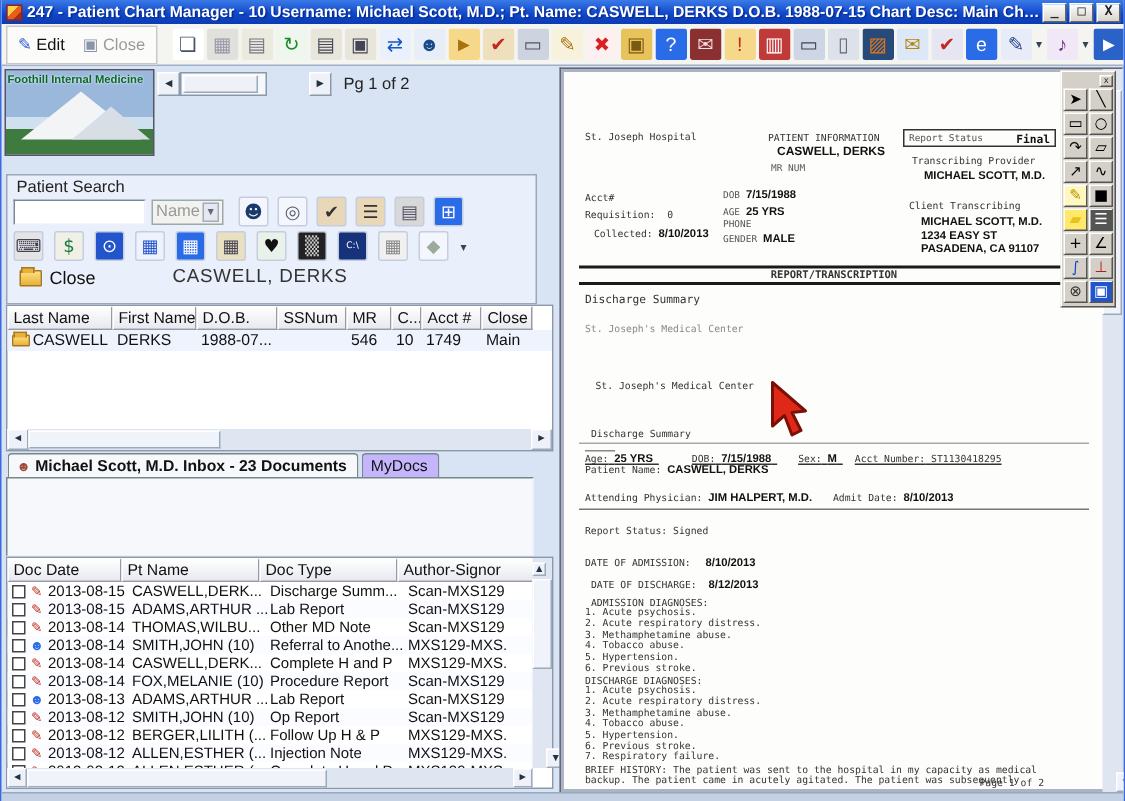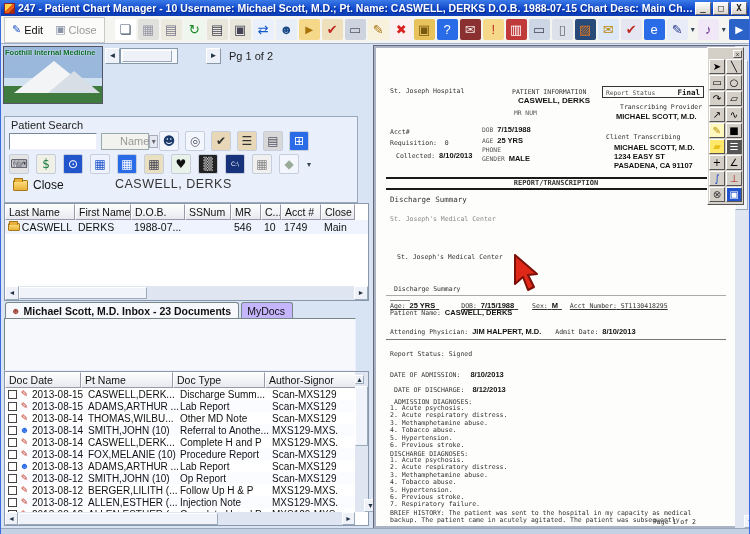--- a/index.html
+++ b/index.html
@@ -52,21 +52,21 @@
   .pg-gap{width:28px;}
   .pg-label{margin-left:8px;font-size:11px;color:#222;}
   
   .search-box{position:absolute;left:3px;top:72px;width:354px;height:87px;
     border:1px solid #9aa8bc;background:#eaf0fb;padding:2px 4px;}
   .search-title{position:absolute;left:6px;top:2px;font-size:11px;color:#222;}
   .search-row1{position:absolute;left:4px;top:14px;display:flex;align-items:center;gap:4px;}
   .search-input{width:88px;height:17px;border:1px solid;border-color:#789 #eef #eef #789;background:#fff;
     font-size:11px;padding:0 2px;font-family:inherit;}
   .search-select{width:48px;height:17px;border:1px solid #9aa;background:#f2f2ef;color:#999;
-    display:flex;align-items:center;justify-content:space-between;padding:0 18px;font-size:11px;}
+    display:flex;align-items:center;justify-content:space-between;padding:0 2px;font-size:11px;}
   .sel-arrow{width:11px;height:13px;background:#e4e8f0;border:1px solid #aab;font-size:7px;
     line-height:12px;text-align:center;color:#667;}
   #sr1{display:inline-flex;gap:6px;margin-left:6px;}
   #sr2{position:absolute;left:4px;top:37px;display:flex;align-items:center;gap:7px;}
   .sico{width:20px;height:20px;display:inline-flex;align-items:center;justify-content:center;
     border:1px solid #c6cede;background:#f3f6fc;border-radius:2px;}
   .sico .glyph{font-size:12px;line-height:1;font-family:"DejaVu Sans",sans-serif;}
   .close-row{position:absolute;left:8px;top:61px;display:flex;align-items:center;gap:5px;font-size:12px;}
   .folder{width:15px;height:11px;background:linear-gradient(#ffe080,#e8b23a);border:1px solid #a87818;
     border-radius:1px;position:relative;}
@@ -494,21 +494,21 @@
       <div class="doc-page">
 
         <span class="abs" style="left:14px;top:39px;">St. Joseph Hospital</span>
         <span class="abs" style="left:136px;top:40px;">PATIENT INFORMATION</span>
         <span class="abs bval" style="left:142px;top:48px;">CASWELL, DERKS</span>
         <span class="abs mlabel" style="left:138px;top:61px;">MR NUM</span>
         <span class="rs-box">
           <span class="mlabel">Report Status</span>
           <span class="bval sm" style="font-family:'DejaVu Sans Mono',monospace;">Final</span>
         </span>
-        <span class="abs" style="left:232px;top:55px;margin-left:12px;">Transcribing Provider</span>
+        <span class="abs" style="left:232px;top:55px;">Transcribing Provider</span>
         <span class="abs bval sm" style="left:240px;top:64px;">MICHAEL SCOTT, M.D.</span>
         <span class="abs" style="left:14px;top:80px;">Acct#</span>
         <span class="abs" style="left:14px;top:91px;">
           <span>Requisition:</span>&nbsp;&nbsp;<span>0</span>
         </span>
         <span class="abs" style="left:20px;top:103px;">
           <span>Collected:</span> <span class="bval sm">8/10/2013</span>
         </span>
         <span class="abs" style="left:106px;top:77px;">
           <span class="mlabel">DOB</span> <span class="bval sm">7/15/1988</span>

